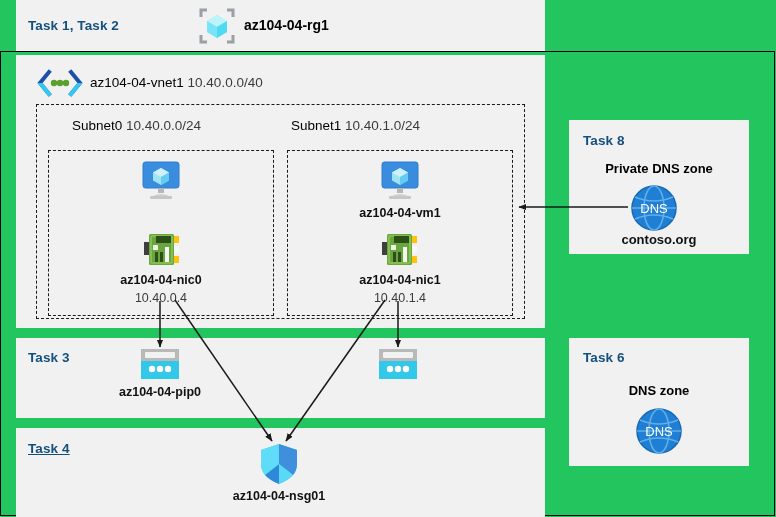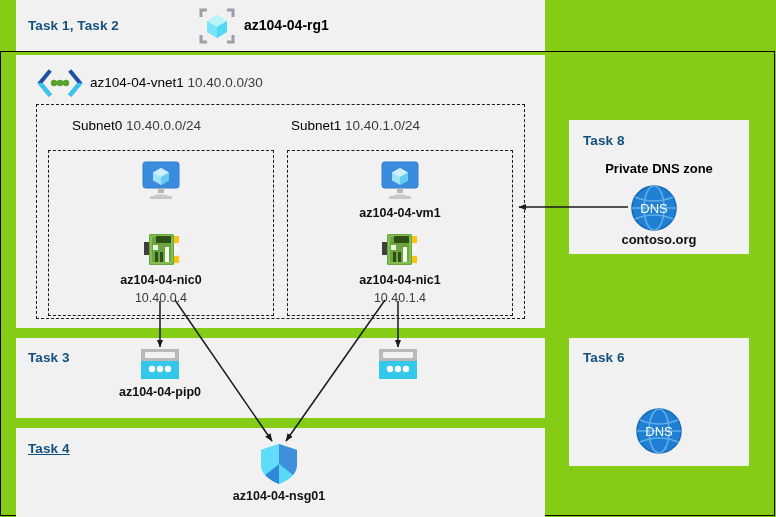--- a/index.html
+++ b/index.html
@@ -1,21 +1,21 @@
 <!DOCTYPE html>
 <html><head>
 <meta charset="utf-8">
 <style>
   html,body{margin:0;padding:0;}
   body{
     width:776px;height:517px;background:#ffffff;
     font-family:"Liberation Sans", sans-serif;
     -webkit-font-smoothing:antialiased;
   }
-  #stage{position:relative;width:776px;height:517px;overflow:hidden;background:#84cc16;}
+  #stage{position:relative;width:776px;height:517px;overflow:hidden;background:#22c55e;}
 
   
   .panel{position:absolute;background:#f1f1f1;}
   .task-label{
     position:absolute;color:#14507e;font-weight:bold;font-size:13.5px;
     letter-spacing:.1px;white-space:nowrap;
   }
   .outer-box{
     position:absolute;left:0px;top:51px;width:775px;height:465px;
     border:1.6px solid #000;box-sizing:border-box;background:transparent;
@@ -85,21 +85,21 @@
       <path d="M34 2 L43 13 L34 24" fill="none" stroke="#1f4fa8" stroke-width="4" stroke-linecap="square"></path>
       <path d="M34 24 L43 13 L34 2" fill="none" stroke="#32c8f0" stroke-width="4" stroke-linecap="square" style="clip-path:inset(50% 0 0 0);"></path>
       <circle cx="17" cy="13" r="3.2" fill="#5aa02c"></circle>
       <circle cx="23" cy="13" r="3.2" fill="#5aa02c"></circle>
       <circle cx="29" cy="13" r="3.2" fill="#5aa02c"></circle>
     </svg>
   </div>
 
   <div class="hdr" style="left:90px;top:75px;">
     <b>az104-04-vnet1</b>
-    <span class="cidr">10.40.0.0/30</span>
+    <span class="cidr">10.40.0.0/40</span>
   </div>
 
   <div class="dashed" style="left:36px;top:104px;width:489px;height:215px;"></div>
 
   <div class="hdr" style="left:52px;top:118px;margin-left:20px;">
     <b>Subnet0</b>
     <span class="cidr">10.40.0.0/24</span>
   </div>
   <div class="dashed" style="left:48px;top:150px;width:226px;height:166px;"></div>
 
@@ -224,20 +224,21 @@
       <line x1="1" y1="23" x2="45" y2="23" stroke="#63aee6" stroke-width="1.6"></line>
       <path d="M4 12 Q23 20 42 12" fill="none" stroke="#63aee6" stroke-width="1.5"></path>
       <path d="M4 34 Q23 26 42 34" fill="none" stroke="#63aee6" stroke-width="1.5"></path>
       <text x="23" y="28" text-anchor="middle" fill="#ffffff" font-family="Liberation Sans, sans-serif" font-size="13">DNS</text>
     </svg>
   </div>
   <div class="node-label" style="left:569px;top:232px;width:180px;font-size:13px;">contoso.org</div>
 
   <div class="panel" style="left:569px;top:338px;width:180px;height:128px;"></div>
   <div class="task-label" style="left:583px;top:350px;">Task 6</div>
+  <div class="zone-title" style="left:569px;top:383px;width:180px;">DNS zone</div>
 
   <div class="icon" style="left:636px;top:408px;width:46px;height:46px;">
     <svg width="46" height="46" viewBox="0 0 46 46">
       <circle cx="23" cy="23" r="22" fill="#1e7fd4"></circle>
       <circle cx="23" cy="23" r="22" fill="none" stroke="#1669b4" stroke-width="1.5"></circle>
       <ellipse cx="23" cy="23" rx="10" ry="22" fill="none" stroke="#63aee6" stroke-width="1.6"></ellipse>
       <line x1="1" y1="23" x2="45" y2="23" stroke="#63aee6" stroke-width="1.6"></line>
       <path d="M4 12 Q23 20 42 12" fill="none" stroke="#63aee6" stroke-width="1.5"></path>
       <path d="M4 34 Q23 26 42 34" fill="none" stroke="#63aee6" stroke-width="1.5"></path>
       <text x="23" y="28" text-anchor="middle" fill="#ffffff" font-family="Liberation Sans, sans-serif" font-size="13">DNS</text>

